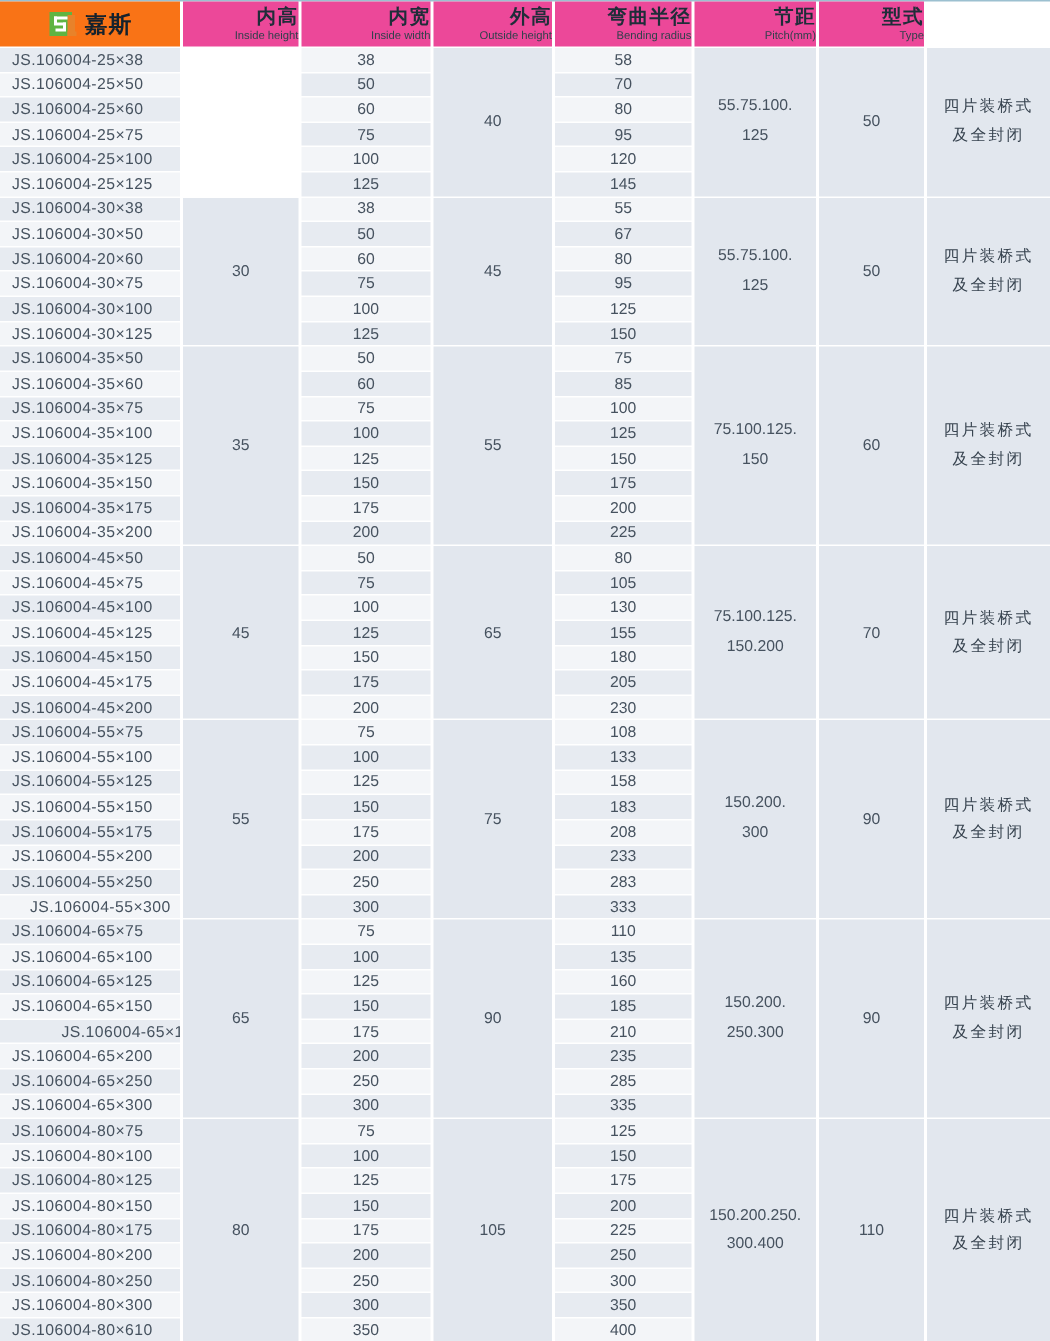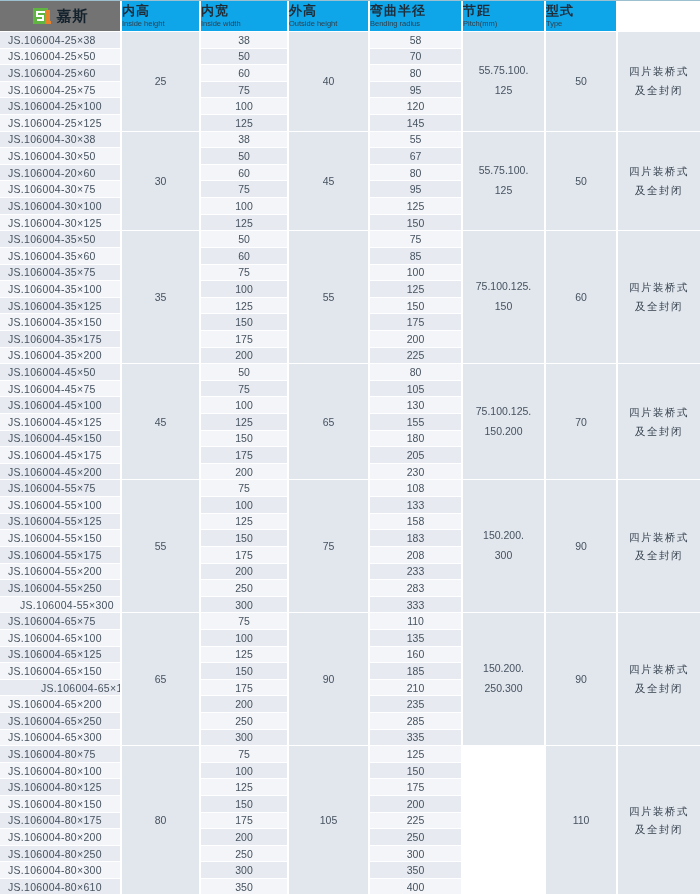--- a/index.html
+++ b/index.html
@@ -10,28 +10,28 @@
   }
   .hdr{
     display:grid;
     grid-template-columns:120px 77px 86px 79px 91px 81px 70px 82px;
     column-gap:2px;
     height:30px;
     background:#ffffff;
     border-top:1px solid #9cc0d0;
   }
   .hcell{
-    background:#0ea5e9;
-    display:flex;flex-direction:column;align-items:flex-start;justify-content:center;
+    background:#ec4899;
+    display:flex;flex-direction:column;align-items:flex-end;justify-content:center;
     line-height:1.1;
   }
   .hzh{font-size:13px;font-weight:bold;color:#1f2d39;letter-spacing:1px;}
   .hen{font-size:7.5px;color:#31404c;margin-top:1px;}
   .brand{
-    background:#737373;
+    background:#f97316;
     display:flex;align-items:center;justify-content:center;gap:5px;
   }
   .brand-name{font-size:15px;font-weight:bold;color:#14222d;letter-spacing:1px;}
   .tbody{
     display:grid;
     grid-template-columns:120px 77px 86px 79px 91px 81px 70px 82px;
     grid-auto-rows:15.62px;
     gap:1px 2px;
     background:#ffffff;
     margin-top:1px;
@@ -113,21 +113,20 @@
       <div class="cell val lt" style="grid-area: 3 / 5;">80</div>
       <div class="cell model lt" style="grid-area: 4 / 1;">JS.106004-25×75</div>
       <div class="cell val dk" style="grid-area: 4 / 3;">75</div>
       <div class="cell val dk" style="grid-area: 4 / 5;">95</div>
       <div class="cell model dk" style="grid-area: 5 / 1;">JS.106004-25×100</div>
       <div class="cell val lt" style="grid-area: 5 / 3;">100</div>
       <div class="cell val lt" style="grid-area: 5 / 5;">120</div>
       <div class="cell model lt" style="grid-area: 6 / 1;">JS.106004-25×125</div>
       <div class="cell val dk" style="grid-area: 6 / 3;">125</div>
       <div class="cell val dk" style="grid-area: 6 / 5;">145</div>
-      <div class="cell val mg" style="grid-area: 1 / 2 / span 6;">25</div>
       <div class="cell val mg" style="grid-area: 1 / 4 / span 6;">40</div>
       <div class="cell val mg multi" style="grid-area: 1 / 6 / span 6;">
         <div>55.75.100.</div>
         <div>125</div>
       </div>
       <div class="cell val mg" style="grid-area: 1 / 7 / span 6;">50</div>
       <div class="cell val mg multi type" style="grid-area: 1 / 8 / span 6;">
         <div>四片装桥式</div>
         <div>及全封闭</div>
       </div>
@@ -319,20 +318,24 @@
       <div class="cell val lt" style="grid-area: 50 / 3;">250</div>
       <div class="cell val lt" style="grid-area: 50 / 5;">300</div>
       <div class="cell model lt" style="grid-area: 51 / 1;">JS.106004-80×300</div>
       <div class="cell val dk" style="grid-area: 51 / 3;">300</div>
       <div class="cell val dk" style="grid-area: 51 / 5;">350</div>
       <div class="cell model dk" style="grid-area: 52 / 1;">JS.106004-80×610</div>
       <div class="cell val lt" style="grid-area: 52 / 3;">350</div>
       <div class="cell val lt" style="grid-area: 52 / 5;">400</div>
       <div class="cell val mg" style="grid-area: 44 / 2 / span 9;">80</div>
       <div class="cell val mg" style="grid-area: 44 / 4 / span 9;">105</div>
+      <div class="cell val mg multi" style="grid-area: 44 / 6 / span 9;">
+        <div>150.200.250.</div>
+        <div>300.400</div>
+      </div>
       <div class="cell val mg" style="grid-area: 44 / 7 / span 9;">110</div>
       <div class="cell val mg multi type" style="grid-area: 44 / 8 / span 9;">
         <div>四片装桥式</div>
         <div>及全封闭</div>
       </div>
     </div>
 
 </div>
 
 </body></html>

